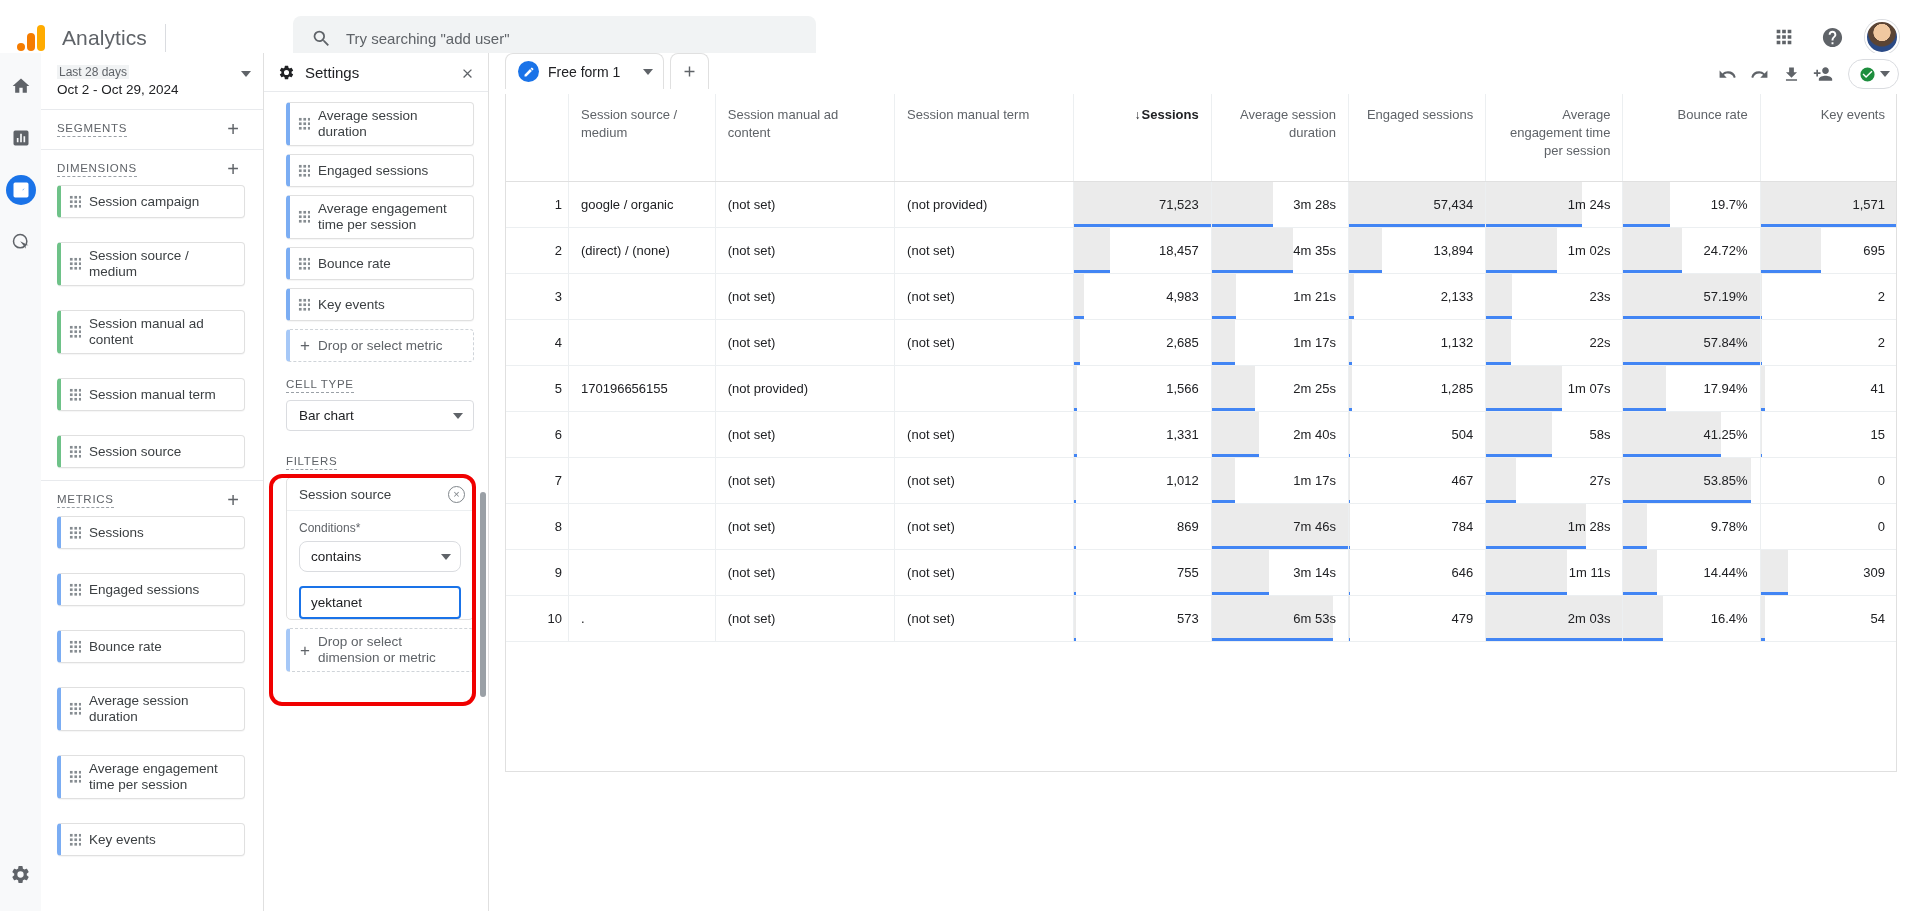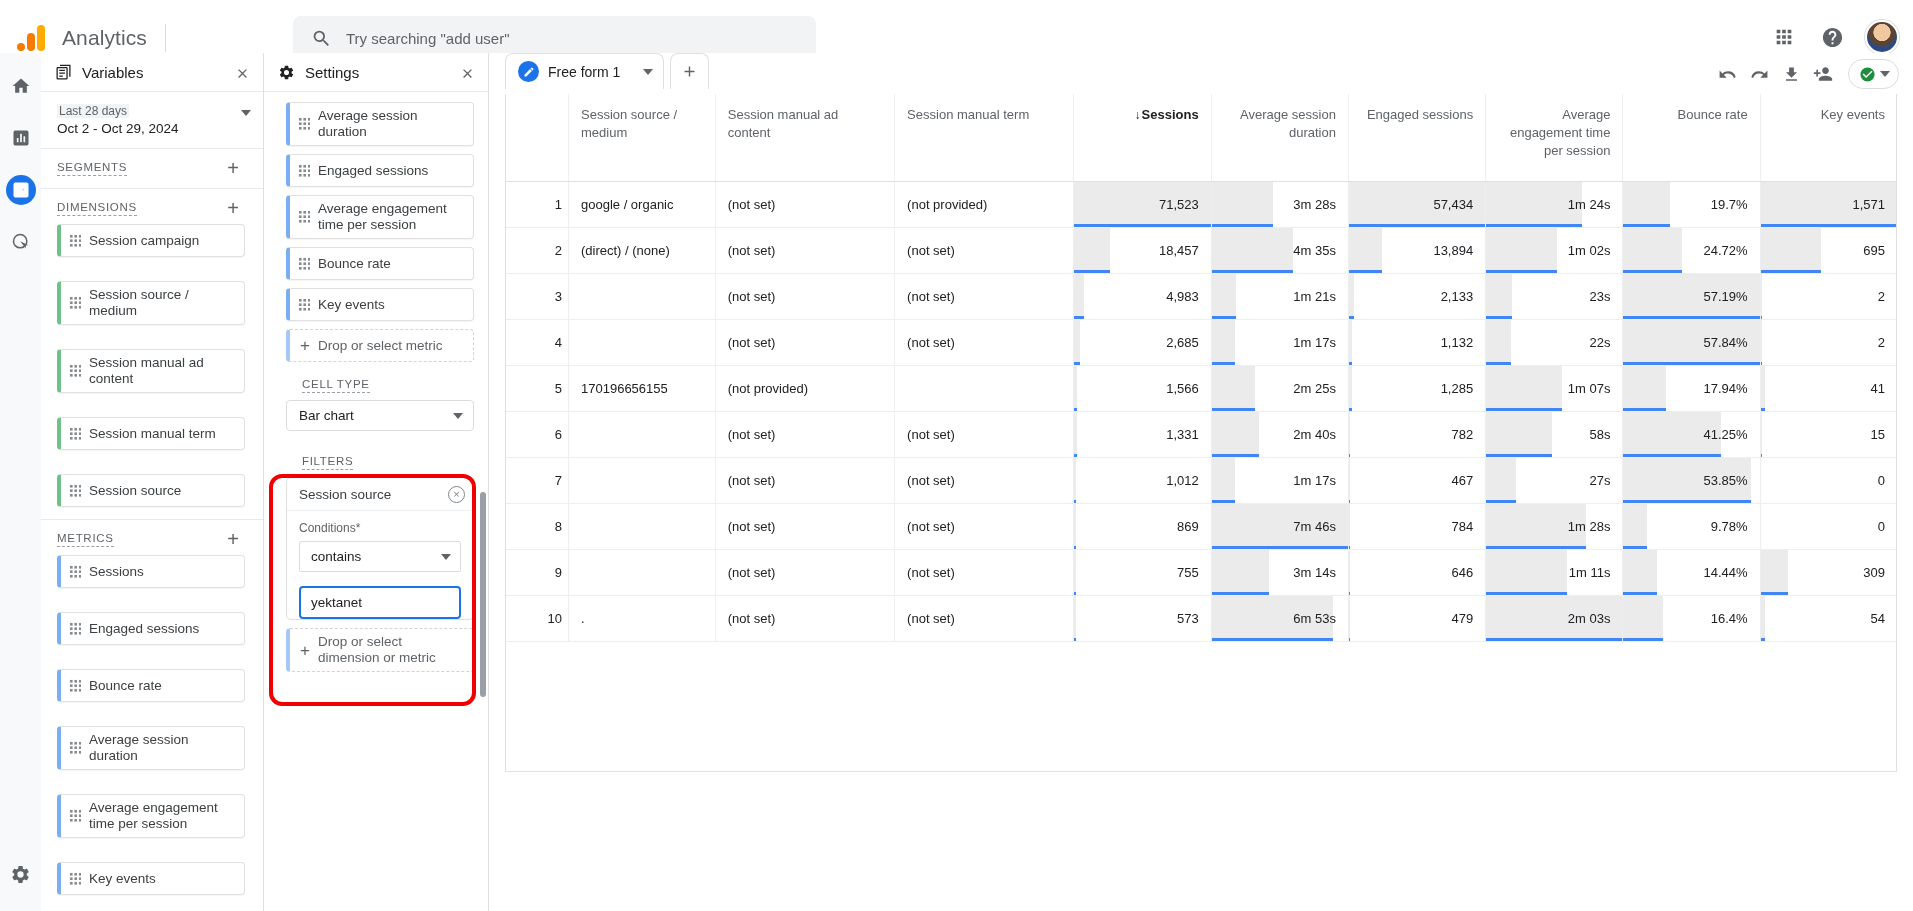--- a/index.html
+++ b/index.html
@@ -116,21 +116,21 @@
   .set-scroll { padding:10px 14px 0 22px; }
   .set-chip-list { display:flex; flex-direction:column; gap:8px; }
   .drop-zone {
     display:flex; align-items:center; min-height:33px; border:1px dashed #cfd4d9;
     border-radius:4px; border-left:4px solid #a6c8f7; padding:5px 6px 5px 6px;
     cursor:pointer; margin-top:8px;
   }
   .drop-zone .dz-plus { color:#5f6368; font-size:17px; margin:0 8px 0 4px; line-height:15px; }
   .drop-zone .dz-text { font-size:13.5px; color:#5f6368; line-height:16px; }
   .set-section-title {
-    font-size:11.5px; color:#5f6368; letter-spacing:0.7px; margin:16px 0 7px 16px;
+    font-size:11.5px; color:#5f6368; letter-spacing:0.7px; margin:16px 0 7px 0;
     border-bottom:1px dashed #9aa0a6; display:inline-block; padding-bottom:2px;
   }
   .select-box {
     height:31px; border:1px solid #dadce0; border-radius:4px; display:flex;
     align-items:center; justify-content:space-between; padding:0 10px 0 12px;
     font-size:13.5px; color:#202124; cursor:pointer; background:#fff;
   }
   .caret-dn { width:0;height:0;border-left:5px solid transparent;border-right:5px solid transparent;border-top:6px solid #5f6368; }
 
   
@@ -144,21 +144,21 @@
   }
   .filter-dim-row {
     display:flex; align-items:center; justify-content:space-between;
     height:33px; padding:0 8px 0 12px; border-bottom:1px solid #eceff1;
   }
   .filter-dim-row .fd-text { font-size:13.5px; color:#3c4043; }
   .clear-circle { width:17px;height:17px;border-radius:50%;border:1.4px solid #80868b;
     display:flex;align-items:center;justify-content:center;font-size:11px;color:#80868b;cursor:pointer;line-height:1; }
   .cond-label { font-size:12px; color:#5f6368; padding:10px 0 6px 12px; }
   .cond-select {
-    margin:0 12px; height:31px; border:1px solid #dadce0; border-radius:2px;
+    margin:0 12px; height:31px; border:1px solid #dadce0; border-radius:8px;
     display:flex; align-items:center; justify-content:space-between;
     padding:0 9px 0 11px; font-size:13.5px; color:#202124; cursor:pointer;text-align:center;
   }
   .value-input {
     margin:14px 12px 0 12px; height:33px; border:2px solid #1a73e8; border-radius:4px;
     display:flex; align-items:center; padding:0 10px;
   }
   .value-input input {
     border:none; outline:none; font-size:13.5px; color:#202124; width:100%;
     font-family:"Liberation Sans", sans-serif; background:transparent;
@@ -296,35 +296,20 @@
         </svg>
     </div>
     <div class="rail-item rail-bottom">
       <svg width="21" height="21" viewBox="0 0 24 24" fill="currentColor">
           <path d="M19.14 12.94c.04-.3.06-.61.06-.94s-.02-.64-.07-.94l2.03-1.58a.49.49 0 0 0 .12-.61l-1.92-3.32a.49.49 0 0 0-.59-.22l-2.39.96c-.5-.38-1.03-.7-1.62-.94l-.36-2.54a.48.48 0 0 0-.48-.41h-3.84a.48.48 0 0 0-.47.41l-.36 2.54c-.59.24-1.13.57-1.62.94l-2.39-.96a.48.48 0 0 0-.59.22L2.74 8.87c-.12.21-.08.47.12.61l2.03 1.58c-.05.3-.09.63-.09.94s.02.64.07.94l-2.03 1.58a.49.49 0 0 0-.12.61l1.92 3.32c.12.22.37.29.59.22l2.39-.96c.5.38 1.03.7 1.62.94l.36 2.54c.05.24.24.41.48.41h3.84c.24 0 .44-.17.47-.41l.36-2.54c.59-.24 1.13-.56 1.62-.94l2.39.96c.22.08.47 0 .59-.22l1.92-3.32a.49.49 0 0 0-.12-.61l-2-1.58zM12 15.6A3.6 3.6 0 1 1 12 8.4a3.6 3.6 0 0 1 0 7.2z"></path>
         </svg>
     </div>
   </div>
 
   <div class="panel-variables">
-    <div class="panel-head">
-      <span class="ph-icon">
-        <svg width="17" height="17" viewBox="0 0 24 24" fill="none" stroke="currentColor" stroke-width="1.8">
-            <rect x="3" y="5" width="14" height="16" rx="1"></rect>
-            <path d="M7 2h14v16"></path>
-            <path d="M6 9h8M6 13h8M6 17h5"></path>
-          </svg>
-      </span>
-      <span class="ph-title">Variables</span>
-      <span class="ph-close">
-        <svg width="15" height="15" viewBox="0 0 24 24" fill="currentColor">
-            <path d="M19 6.41 17.59 5 12 10.59 6.41 5 5 6.41 10.59 12 5 17.59 6.41 19 12 13.41 17.59 19 19 17.59 13.41 12z"></path>
-          </svg>
-      </span>
-    </div>
 
     <div class="var-body">
       <div class="daterange">
         <div class="dr-label">Last 28 days</div>
         <div class="dr-value">Oct 2 - Oct 29, 2024</div>
         <div class="dr-caret"></div>
       </div>
 
       <div class="section">
         <div class="section-head">
@@ -605,21 +590,21 @@
               <td><div class="cellbar" style="width: 31%;"></div><div class="cellbar-underline" style="width: 31%;"></div><span class="cellval">17.94%</span></td>
               <td><div class="cellbar" style="width: 3%;"></div><div class="cellbar-underline" style="width: 3%;"></div><span class="cellval">41</span></td>
             </tr>
             <tr>
               <td class="idx">6</td>
               <td class="left"></td>
               <td class="left">(not set)</td>
               <td class="left">(not set)</td>
               <td><div class="cellbar" style="width: 2%;"></div><div class="cellbar-underline" style="width: 2%;"></div><span class="cellval">1,331</span></td>
               <td><div class="cellbar" style="width: 35%;"></div><div class="cellbar-underline" style="width: 35%;"></div><span class="cellval">2m 40s</span></td>
-              <td><div class="cellbar" style="width: 1%;"></div><div class="cellbar-underline" style="width: 1%;"></div><span class="cellval">782</span></td>
+              <td><div class="cellbar" style="width: 1%;"></div><div class="cellbar-underline" style="width: 1%;"></div><span class="cellval">504</span></td>
               <td><div class="cellbar" style="width: 48%;"></div><div class="cellbar-underline" style="width: 48%;"></div><span class="cellval">58s</span></td>
               <td><div class="cellbar" style="width: 72%;"></div><div class="cellbar-underline" style="width: 72%;"></div><span class="cellval">41.25%</span></td>
               <td><div class="cellbar" style="width: 1%;"></div><div class="cellbar-underline" style="width: 1%;"></div><span class="cellval">15</span></td>
             </tr>
             <tr>
               <td class="idx">7</td>
               <td class="left"></td>
               <td class="left">(not set)</td>
               <td class="left">(not set)</td>
               <td><div class="cellbar" style="width: 1%;"></div><div class="cellbar-underline" style="width: 1%;"></div><span class="cellval">1,012</span></td>

